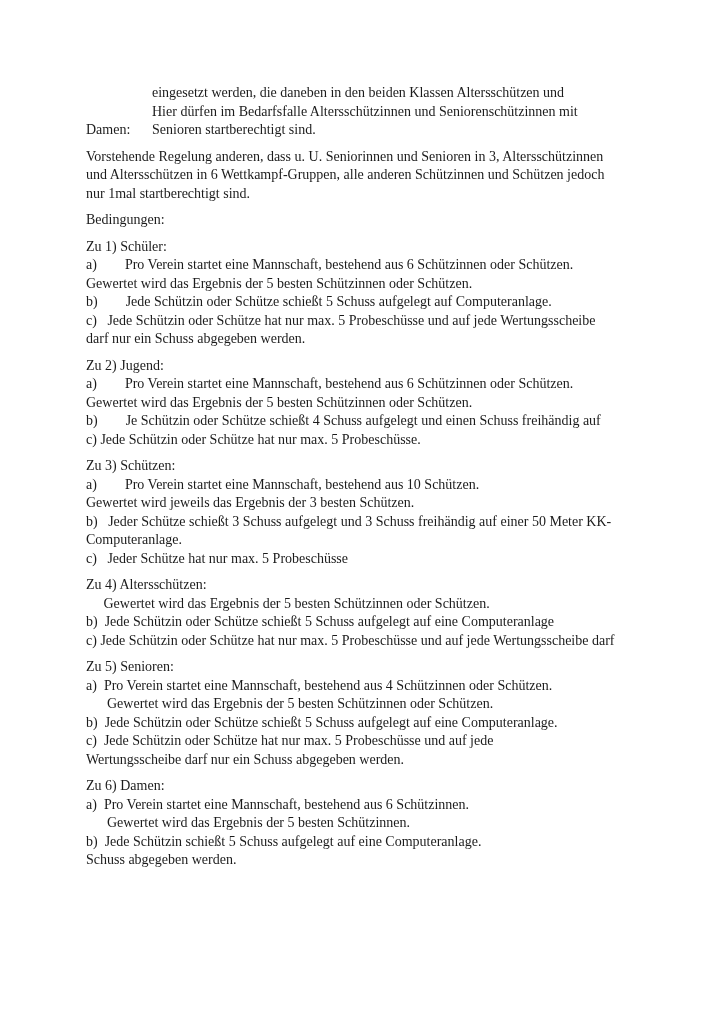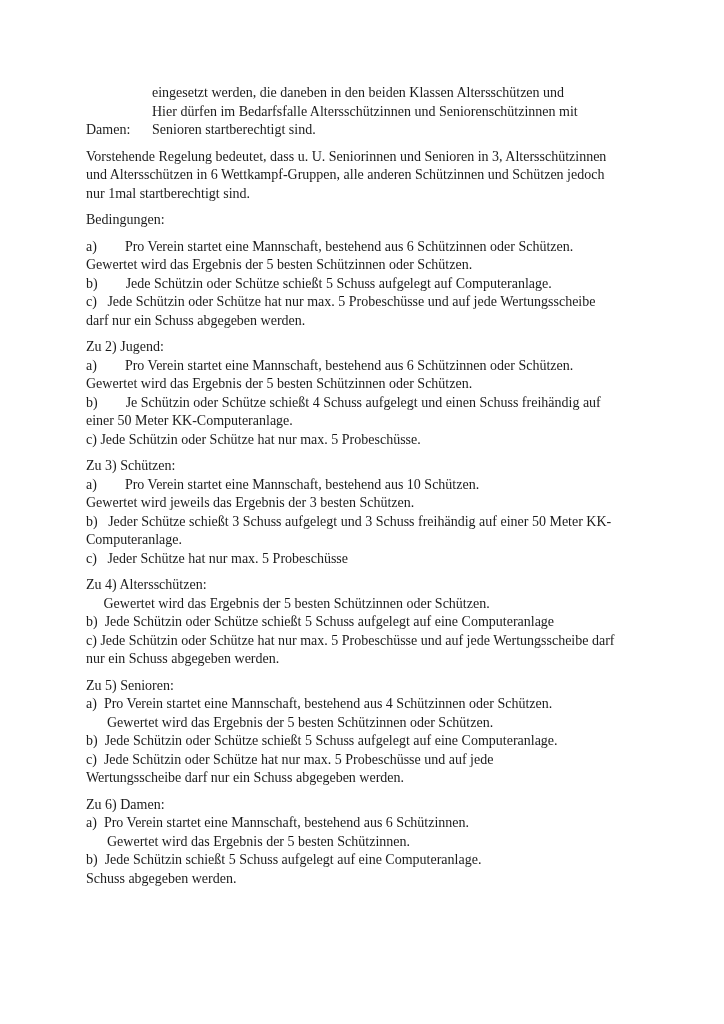--- a/index.html
+++ b/index.html
@@ -46,56 +46,55 @@
   <div id="doc">
       <div class="block hanging">
         <span class="hang-label">Damen:</span>
         <div class="hang-body">
           <div class="text-line">eingesetzt werden, die daneben in den beiden Klassen Altersschützen und</div>
           <div class="text-line">Hier dürfen im Bedarfsfalle Altersschützinnen und Seniorenschützinnen mit</div>
           <div class="text-line">Senioren startberechtigt sind.</div>
         </div>
       </div>
       <div class="block">
-        <div class="text-line">Vorstehende Regelung bedeutet, dass u. U. Seniorinnen und Senioren in 3, Altersschützinnen</div>
+        <div class="text-line">Vorstehende Regelung anderen, dass u. U. Seniorinnen und Senioren in 3, Altersschützinnen</div>
         <div class="text-line">und Altersschützen in 6 Wettkampf-Gruppen, alle anderen Schützinnen und Schützen jedoch</div>
         <div class="text-line">nur 1mal startberechtigt sind.</div>
       </div>
       <div class="block">
         <div class="text-line">Bedingungen:</div>
       </div>
       <div class="block">
+        <div class="text-line">Zu 1) Schüler:</div>
         <div class="text-line">a)        Pro Verein startet eine Mannschaft, bestehend aus 6 Schützinnen oder Schützen.</div>
         <div class="text-line">Gewertet wird das Ergebnis der 5 besten Schützinnen oder Schützen.</div>
         <div class="text-line">b)        Jede Schützin oder Schütze schießt 5 Schuss aufgelegt auf Computeranlage.</div>
         <div class="text-line">c)   Jede Schützin oder Schütze hat nur max. 5 Probeschüsse und auf jede Wertungsscheibe</div>
         <div class="text-line">darf nur ein Schuss abgegeben werden.</div>
       </div>
       <div class="block">
         <div class="text-line">Zu 2) Jugend:</div>
         <div class="text-line">a)        Pro Verein startet eine Mannschaft, bestehend aus 6 Schützinnen oder Schützen.</div>
         <div class="text-line">Gewertet wird das Ergebnis der 5 besten Schützinnen oder Schützen.</div>
         <div class="text-line">b)        Je Schützin oder Schütze schießt 4 Schuss aufgelegt und einen Schuss freihändig auf</div>
-        <div class="text-line">einer 50 Meter KK-Computeranlage.</div>
         <div class="text-line">c) Jede Schützin oder Schütze hat nur max. 5 Probeschüsse.</div>
       </div>
       <div class="block">
         <div class="text-line">Zu 3) Schützen:</div>
         <div class="text-line">a)        Pro Verein startet eine Mannschaft, bestehend aus 10 Schützen.</div>
         <div class="text-line">Gewertet wird jeweils das Ergebnis der 3 besten Schützen.</div>
         <div class="text-line">b)   Jeder Schütze schießt 3 Schuss aufgelegt und 3 Schuss freihändig auf einer 50 Meter KK-</div>
         <div class="text-line">Computeranlage.</div>
         <div class="text-line">c)   Jeder Schütze hat nur max. 5 Probeschüsse</div>
       </div>
       <div class="block">
         <div class="text-line">Zu 4) Altersschützen:</div>
         <div class="text-line">     Gewertet wird das Ergebnis der 5 besten Schützinnen oder Schützen.</div>
         <div class="text-line">b)  Jede Schützin oder Schütze schießt 5 Schuss aufgelegt auf eine Computeranlage</div>
         <div class="text-line">c) Jede Schützin oder Schütze hat nur max. 5 Probeschüsse und auf jede Wertungsscheibe darf</div>
-        <div class="text-line">nur ein Schuss abgegeben werden.</div>
       </div>
       <div class="block">
         <div class="text-line">Zu 5) Senioren:</div>
         <div class="text-line">a)  Pro Verein startet eine Mannschaft, bestehend aus 4 Schützinnen oder Schützen.</div>
         <div class="text-line">      Gewertet wird das Ergebnis der 5 besten Schützinnen oder Schützen.</div>
         <div class="text-line">b)  Jede Schützin oder Schütze schießt 5 Schuss aufgelegt auf eine Computeranlage.</div>
         <div class="text-line">c)  Jede Schützin oder Schütze hat nur max. 5 Probeschüsse und auf jede</div>
         <div class="text-line">Wertungsscheibe darf nur ein Schuss abgegeben werden.</div>
       </div>
       <div class="block">

